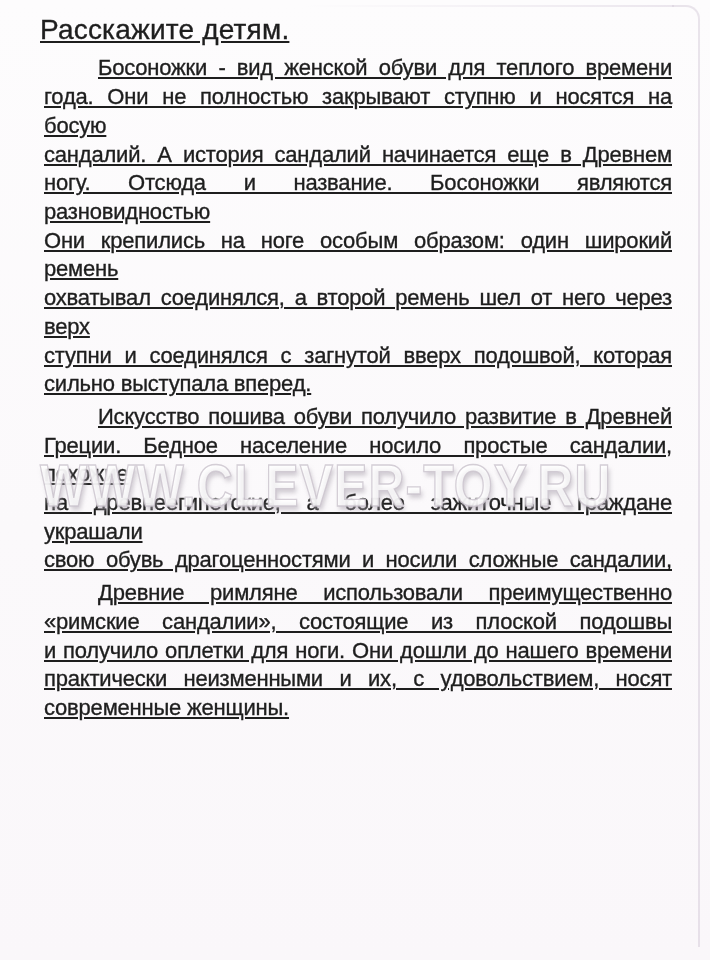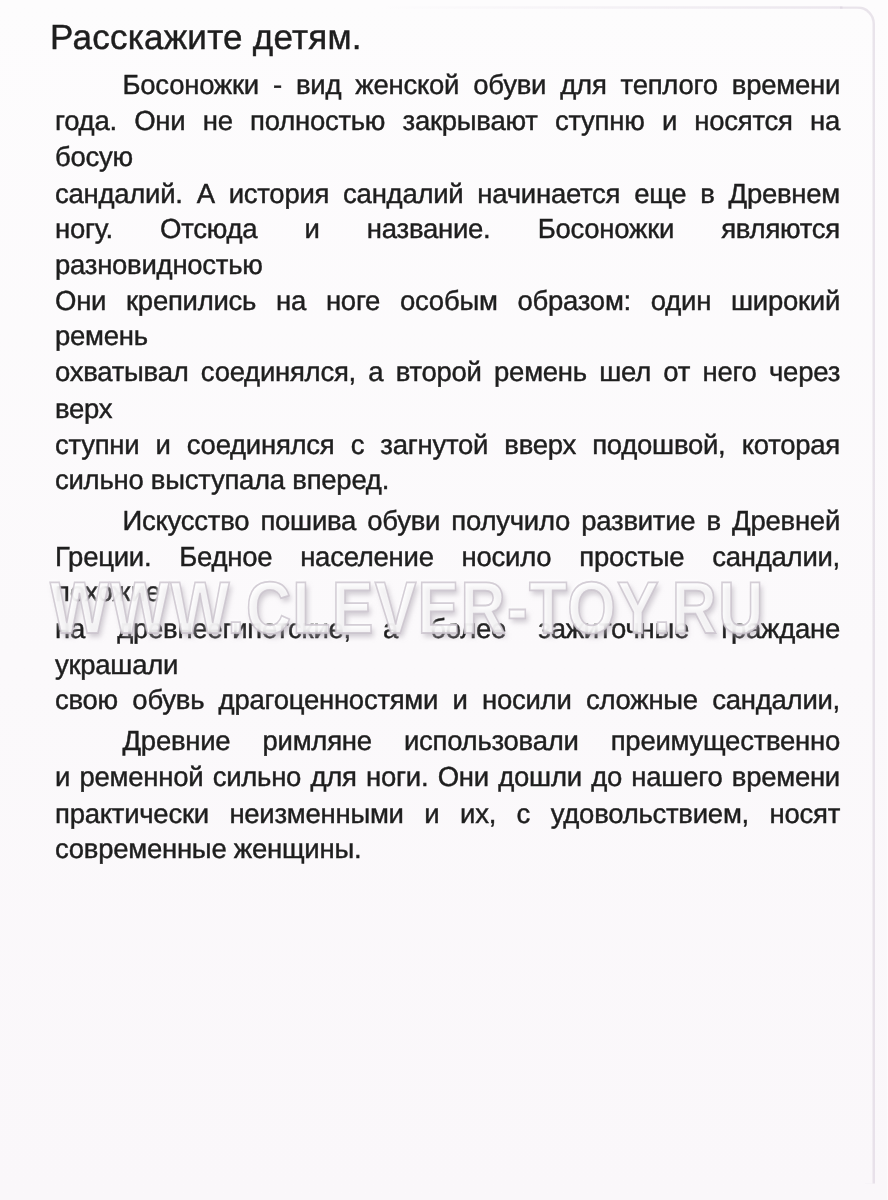--- a/index.html
+++ b/index.html
@@ -38,20 +38,21 @@
     height: 2px;
     background: linear-gradient(to left, rgba(213,203,218,0.45), rgba(213,203,218,0) 55%);
     pointer-events: none;
   }
   .content {
     position: absolute;
     top: 14px;
     left: 40px;
     width: 636px;
     color: #1e1e1e;
+    text-decoration: underline;
     -webkit-text-stroke: 0.35px #1e1e1e;
   }
   .title {
     font-size: 28px;
     font-weight: 500;
     line-height: 1.16;
     margin: 0 0 8px 0;
     letter-spacing: 0.2px;
   }
   .paragraph {
@@ -114,21 +115,22 @@
           <div class="line last">сильно выступала вперед.</div>
         </div>
         <div class="paragraph">
           <div class="line first">Искусство пошива обуви получило развитие в Древней</div>
           <div class="line">Греции. Бедное население носило простые сандалии, похожие</div>
           <div class="line">на древнеегипетские, а более зажиточные граждане украшали</div>
           <div class="line">свою обувь драгоценностями и носили сложные сандалии,</div>
         </div>
         <div class="paragraph">
           <div class="line first">Древние римляне использовали преимущественно</div>
-          <div class="line">и ременной сильно для ноги. Они дошли до нашего времени</div>
+          <div class="line">«римские сандалии», состоящие из плоской подошвы</div>
+          <div class="line">и получило оплетки для ноги. Они дошли до нашего времени</div>
           <div class="line">практически неизменными и их, с удовольствием, носят</div>
           <div class="line last">современные женщины.</div>
         </div>
       </div>
   </div>
 
   <div class="watermark">WWW.CLEVER-TOY.RU</div>
 </div>
 
 </body></html>

